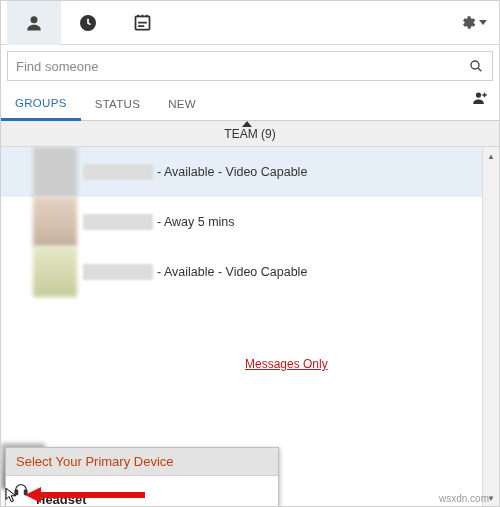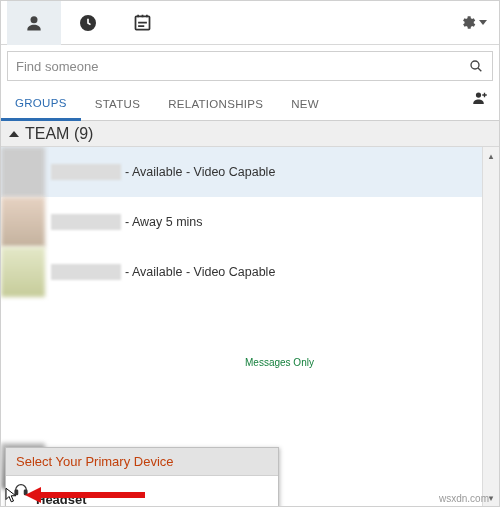--- a/index.html
+++ b/index.html
@@ -20,39 +20,39 @@
   .mag { width:16px; height:16px; }
 
   
   .tabs { display: flex; align-items: flex-start; height: 34px; margin-top: 6px; padding: 0 8px 0 0; border-bottom: 1px solid #cfcfcf; }
   .tab { font-size: 11.5px; color: #666; padding: 0 14px; height: 34px; display:flex; align-items:center; letter-spacing: .3px; }
   .tab.active { color: #2d6db3; border-bottom: 3px solid #2d6db3; padding-bottom: 0; height:34px; margin-bottom:-1px; }
   .tabs .sp { flex:1; }
   .addp { width:22px; height:22px; display:flex; align-items:center; justify-content:center; }
 
   
-  .grouphdr { height: 26px; background: #efefef; display: flex; align-items: center; padding: 0 8px; font-size: 16px; color: #333; border-bottom:1px solid #d8d8d8; }
+  .grouphdr { height: 26px; background: #efefef; display: flex; align-items: center; padding: 0 8px; font-size: 12px; color: #333; border-bottom:1px solid #d8d8d8;flex-direction:column; }
   .tri { width:0; height:0; border-left:5px solid transparent; border-right:5px solid transparent; border-bottom:6px solid #333; margin-right:6px; }
 
   
   .list { position: relative; flex:1; overflow:hidden; }
   .scroll { position:absolute; right:0; top:0; bottom:0; width:17px; background:#f1f1f1; border-left:1px solid #dcdcdc; display:flex; flex-direction:column; }
   .scroll .sbtn { height:17px; display:flex; align-items:center; justify-content:center; font-size:9px; color:#666; }
   .scroll .strk { flex:1; }
   .rows { position:absolute; left:0; right:17px; top:0; bottom:0; }
-  .row { height:50px; display:flex; align-items:center; }
+  .row { height:50px; display:flex; align-items:center;padding-left:32px; }
   .row.sel { background:#e6eff7; }
   .avatar { width:44px; height:50px; margin-right:6px; }
   .av0 { background:#cccccc; filter:blur(2px); }
   .av1 { background:linear-gradient(#e6d2c2,#c4b29e); filter:blur(2px);}
   .av2 { background:linear-gradient(#d9d9d9,#d9c2c2); filter:blur(2px);}
   .av3 { background:linear-gradient(#e4e8c8,#c6cc9a); filter:blur(2px);}
   .namebar { height:16px; width:70px; background:#dcdcdc; filter:blur(1px); margin-right:4px; }
   .status { font-size:12.5px; color:#333; }
-  .extra { position:absolute; left:244px; top:210px; width:130px; height:14px; font-size:10px; color:#15803d; }
+  .extra { position:absolute; left:244px; top:210px; width:130px; height:14px; font-size:12px; color:#b91c1c;text-decoration:underline; }
   .bottom-avatar { position:absolute; left:0; bottom:17px; width:44px; height:46px; background:linear-gradient(#bdbdbd,#8f8f8f); filter:blur(2px); }
 
   
   .popup { position:absolute; left:4px; top:300px; width:274px; background:#fff; border:1px solid #bfbfbf; box-shadow:1px 1px 4px rgba(0,0,0,.25); font-size:13px; }
   .popup .hdr { background:#e3e3e3; color:#c2410c; padding:6px 10px; font-size:13px; border-bottom:1px solid #d0d0d0; }
   .popup .item { padding:16px 10px 3px 30px; position:relative; }
   .popup .item.bold { font-weight:600; color:#222; }
   .popup .item.sub { padding-left:30px; color:#666; font-size:12.5px; padding-top:0; padding-bottom:6px; }
   .popup .ico { position:absolute; left:7px; top:6px; width:16px; height:16px; }
 
@@ -103,21 +103,20 @@
     <input type="text" placeholder="Find someone" style="">
     <svg class="mag" viewBox="0 0 24 24" fill="none" stroke="#444" stroke-width="2">
         <circle cx="10.5" cy="10.5" r="6"></circle>
         <path d="M20 20l-5-5"></path>
       </svg>
   </div>
 
   <div class="tabs">
     <div class="tab active">GROUPS</div>
     <div class="tab">STATUS</div>
-    <div class="tab">RELATIONSHIPS</div>
     <div class="tab">NEW</div>
     <div class="sp"></div>
     <div class="addp">
       <svg width="18" height="18" viewBox="0 0 24 24" fill="#333">
           <circle cx="10" cy="8" r="3.5"></circle>
           <path d="M3 19c0-3 3.5-5 7-5s7 2 7 5v1H3z"></path>
           <path d="M18 5v6M15 8h6" stroke="#333" stroke-width="1.8"></path>
         </svg>
     </div>
   </div>

